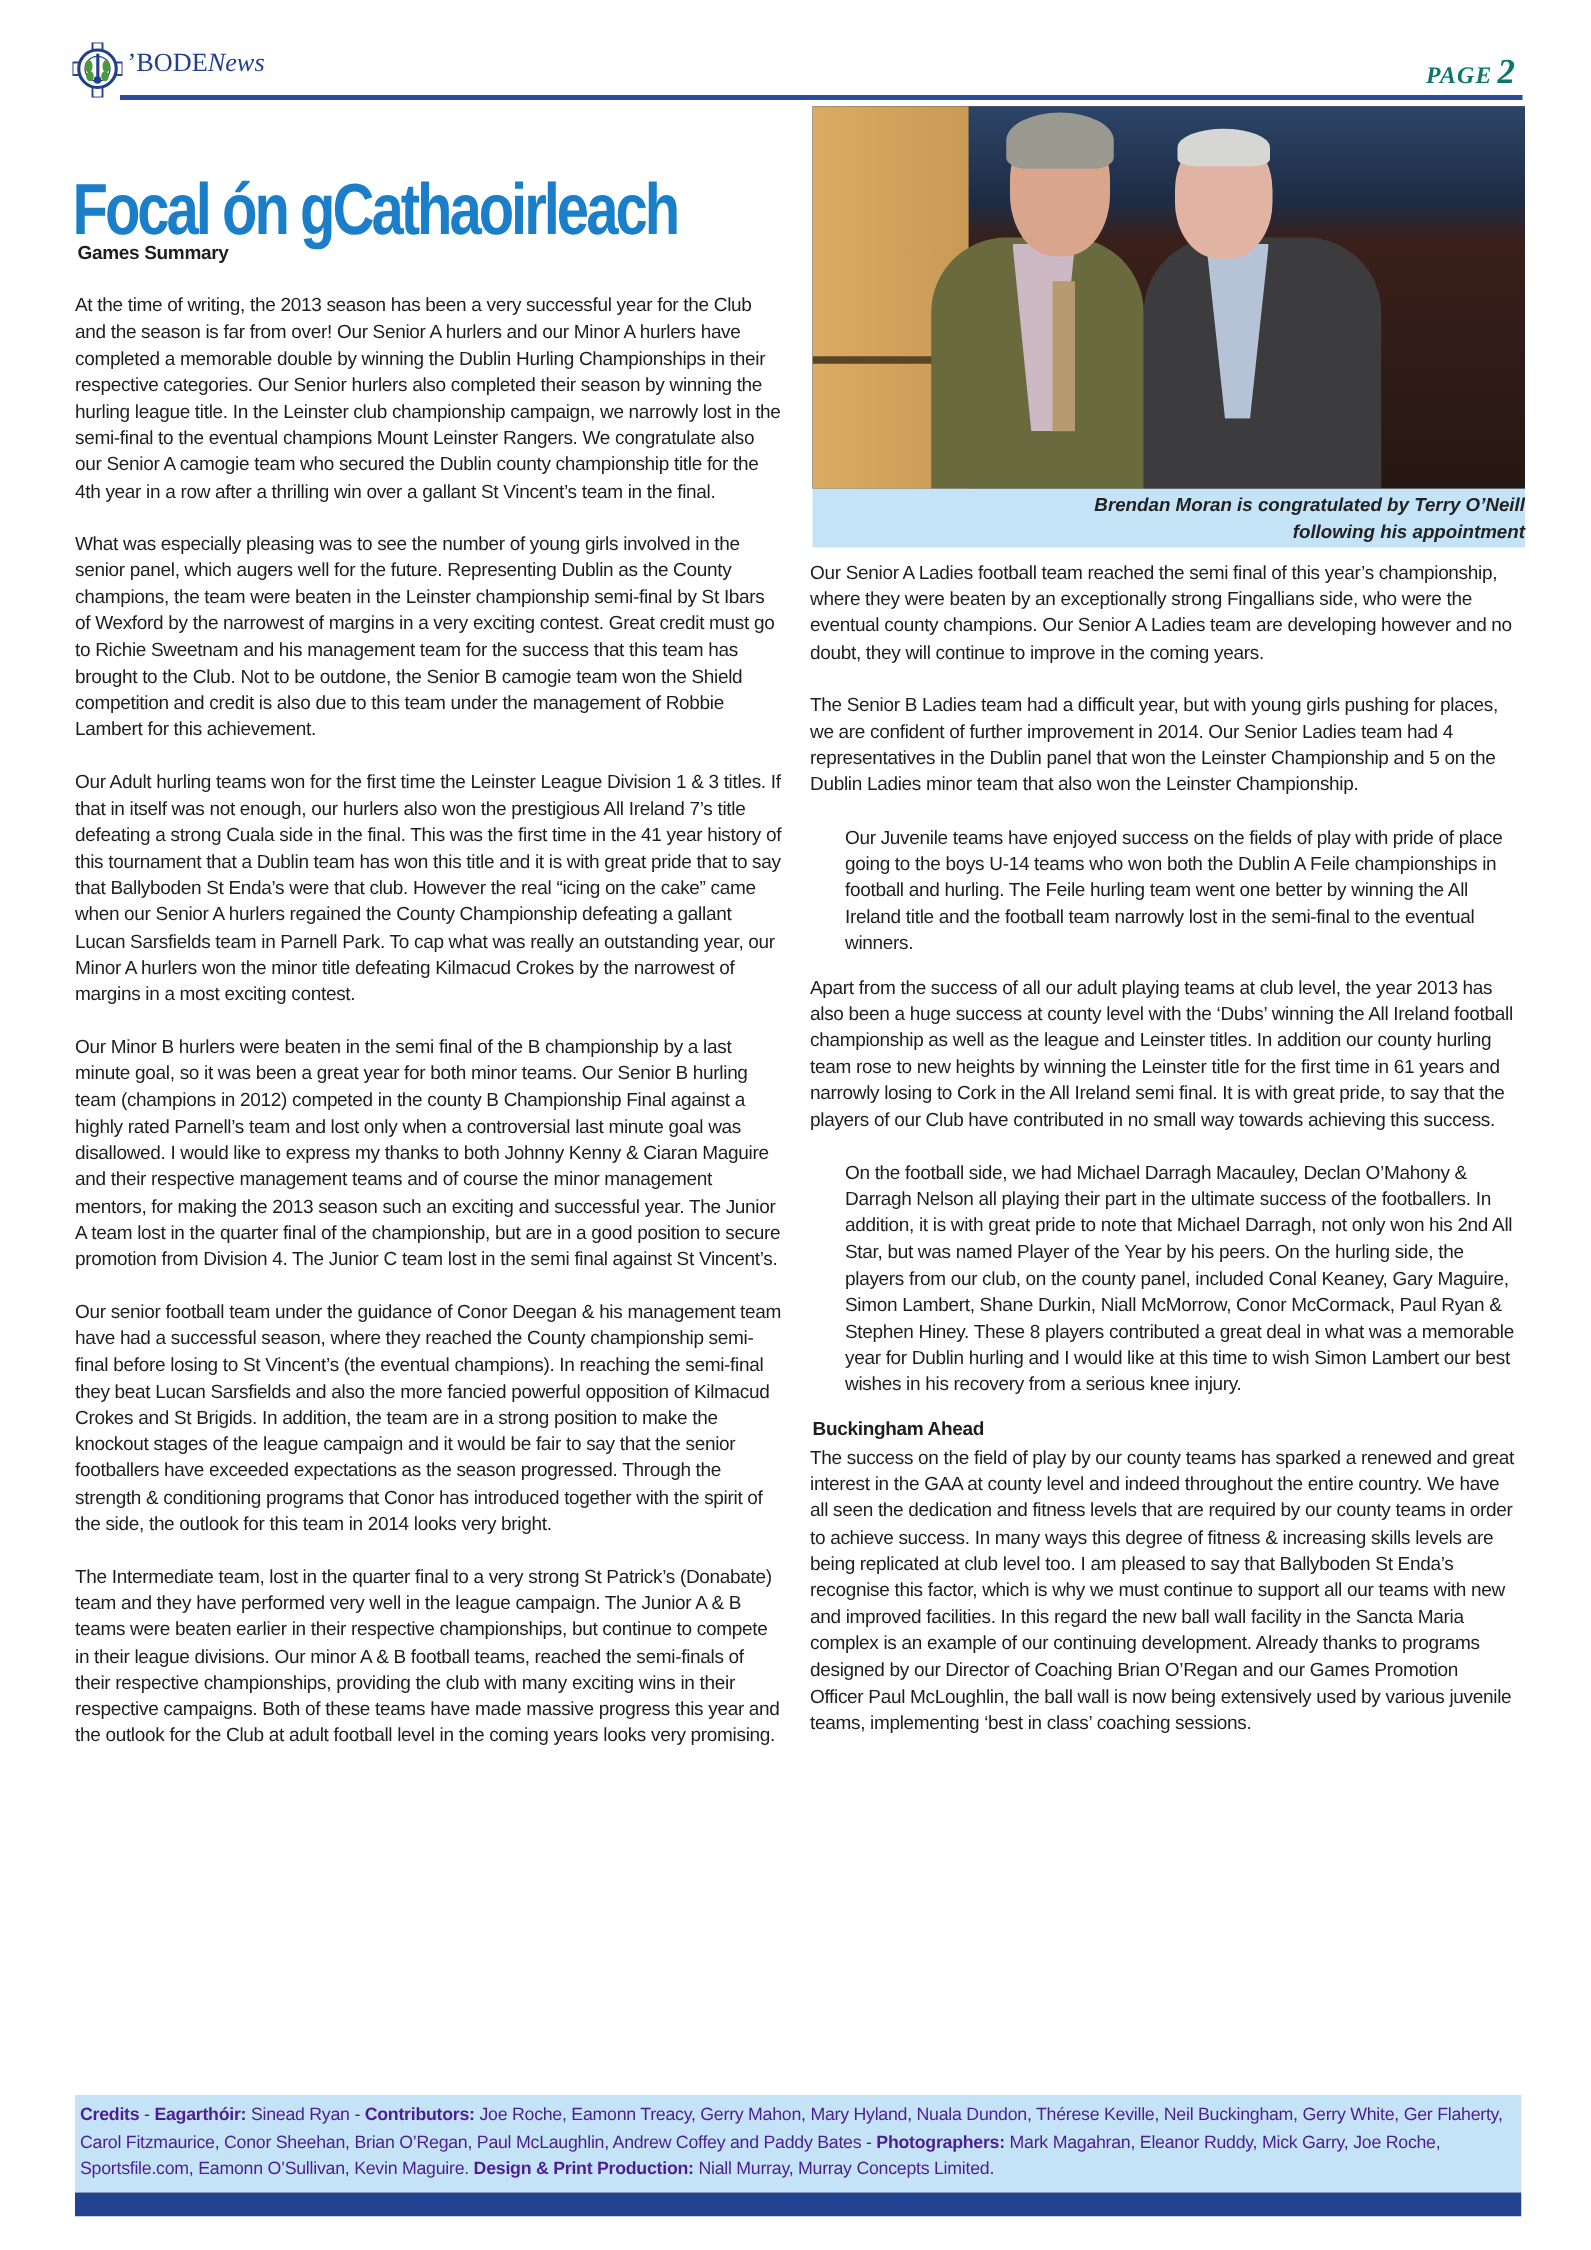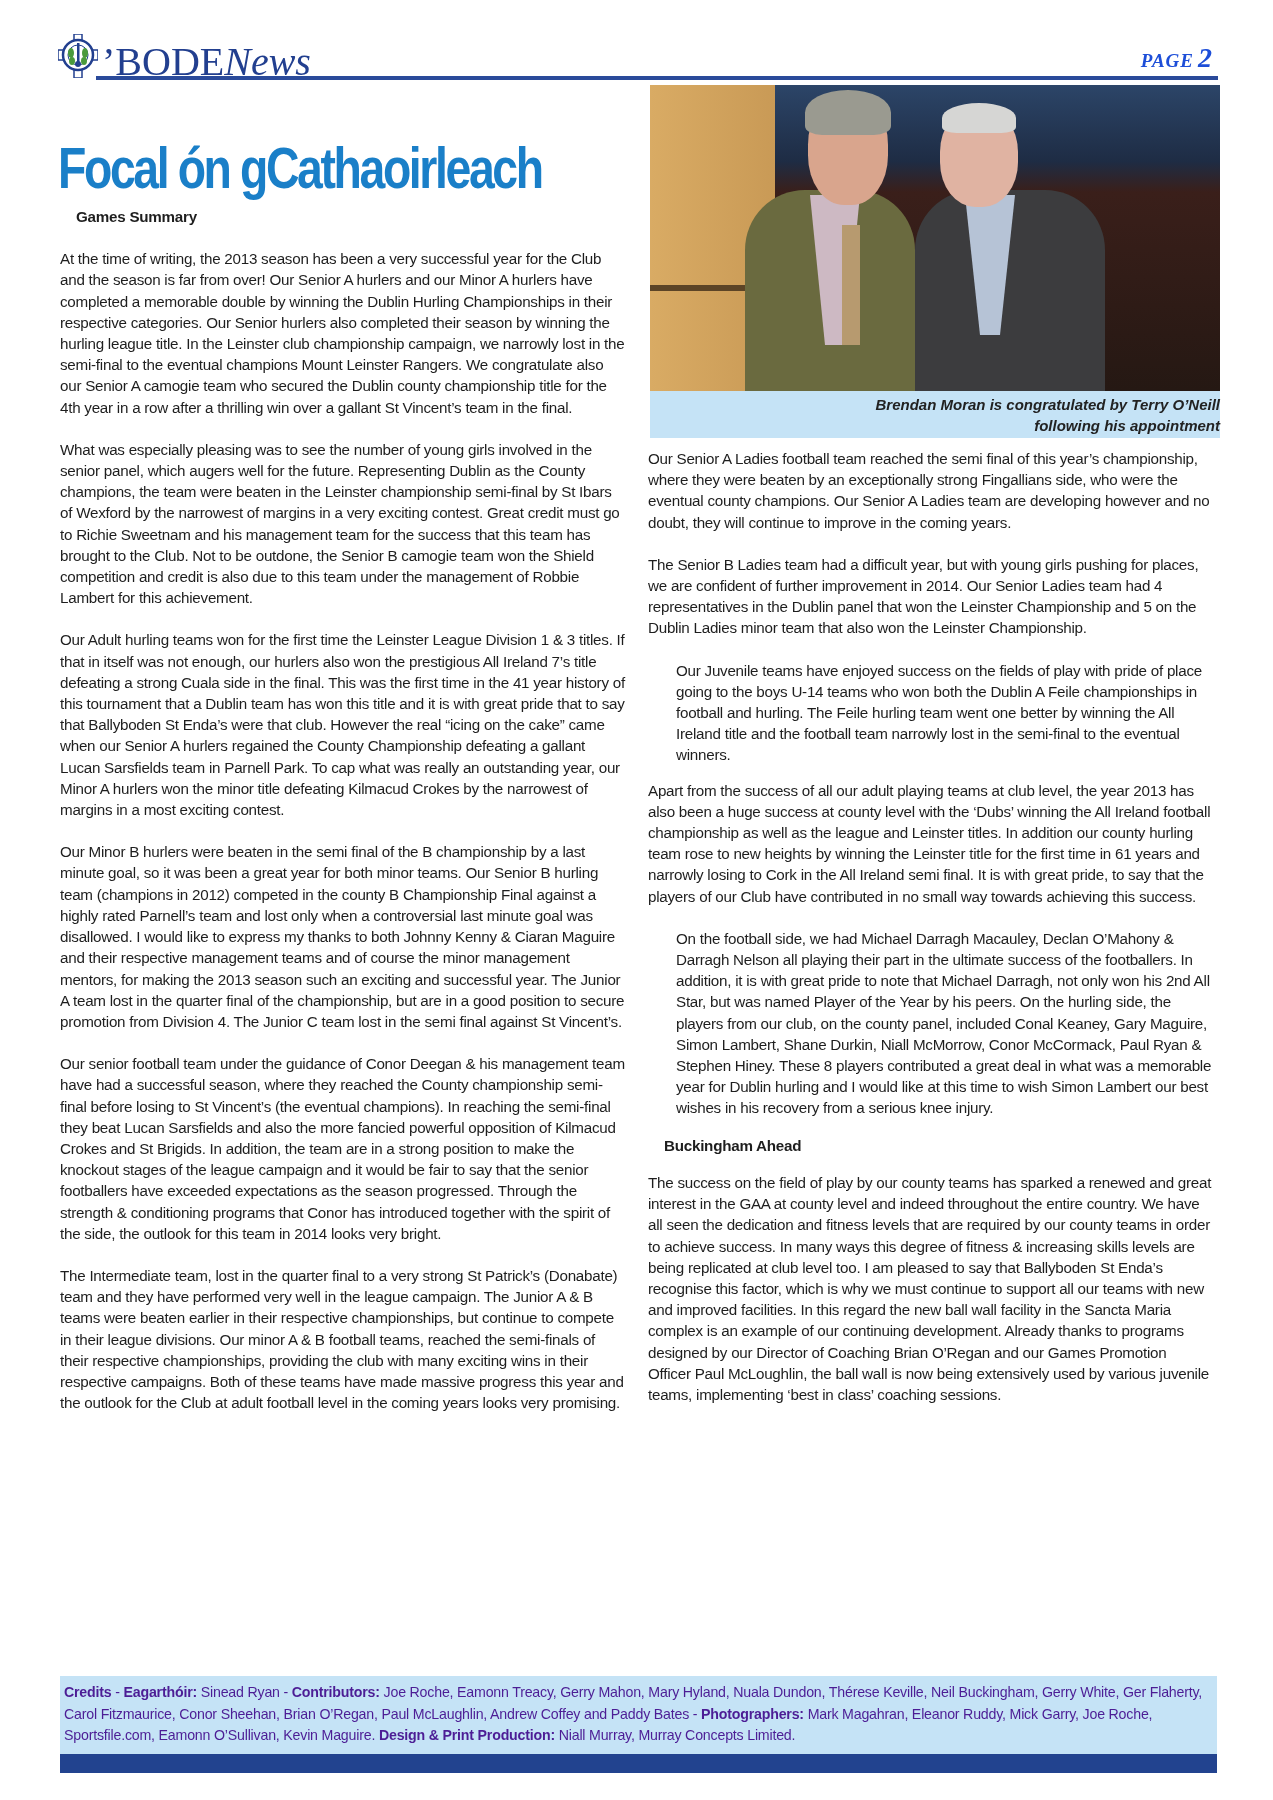--- a/index.html
+++ b/index.html
@@ -3,38 +3,38 @@
 <meta charset="utf-8">
 <style>
   html, body { margin: 0; padding: 0; background: #ffffff; }
   body { width: 1273px; height: 1800px; position: relative; overflow: hidden;
          font-family: "Liberation Sans", sans-serif; color: #1a1a1a; }
 
   
   .masthead { position: absolute; left: 58px; top: 32px; width: 1160px; height: 50px; }
   .logo { position: absolute; left: 0; top: 2px; width: 40px; height: 44px; }
   .brand { position: absolute; left: 44px; top: 6px; font-family: "Liberation Serif", serif;
-           font-size: 40px; color: #223f8f; letter-spacing: 0px; }
+           font-size: 21px; color: #223f8f; letter-spacing: 0px; }
   .brand .news { font-style: italic; }
   .page-no { position: absolute; right: 6px; top: 10px; font-family: "Liberation Serif", serif;
-             color: #1d4ed8; font-style: italic; font-weight: bold; }
+             color: #0f766e; font-style: italic; font-weight: bold; }
   .page-no .lbl { font-size: 19px; letter-spacing: 1px; }
   .page-no .num { font-size: 28px; }
   .rule { position: absolute; left: 96px; top: 76px; width: 1122px; height: 4px; background: #2a4a9a; }
 
   
   .title { position: absolute; left: 58px; top: 100px; font-family: "Liberation Sans", sans-serif;
            font-weight: bold; font-size: 58px; color: #1a7fc8; letter-spacing: -3px;
            transform: scaleX(0.80); transform-origin: left top; white-space: nowrap; line-height: 1; }
 
   
   .col { position: absolute; font-size: 15.2px; line-height: 21.2px; color: #1e1e1e;
          font-family: "Liberation Sans Narrow", "Liberation Sans", sans-serif; }
   .col p { margin: 0 0 21px 0; }
-  .col h3 { margin: 16px; font-size: 15.2px; font-weight: bold; line-height: 21.2px; }
+  .col h3 { margin: 2px; font-size: 15.2px; font-weight: bold; line-height: 21.2px; }
   .left-col { left: 60px; top: 190px; width: 565px; letter-spacing: -0.25px; }
   .left-col h3.first { margin-bottom: 21px; }
   .right-col { left: 648px; top: 448px; width: 565px; letter-spacing: -0.25px; }
   .right-col p.tight { margin-bottom: 14px; margin-left: 28px; }
 
   
   .photo { position: absolute; left: 650px; top: 85px; width: 570px; height: 306px; overflow: hidden;
            background: #2b3340; }
   .photo .wall { position: absolute; left: 0; top: 0; width: 125px; height: 306px; background: linear-gradient(90deg,#d9ab64,#c99a56); }
   .photo .wall-rail { position: absolute; left: 0; top: 200px; width: 125px; height: 6px; background: #5c4426; }

